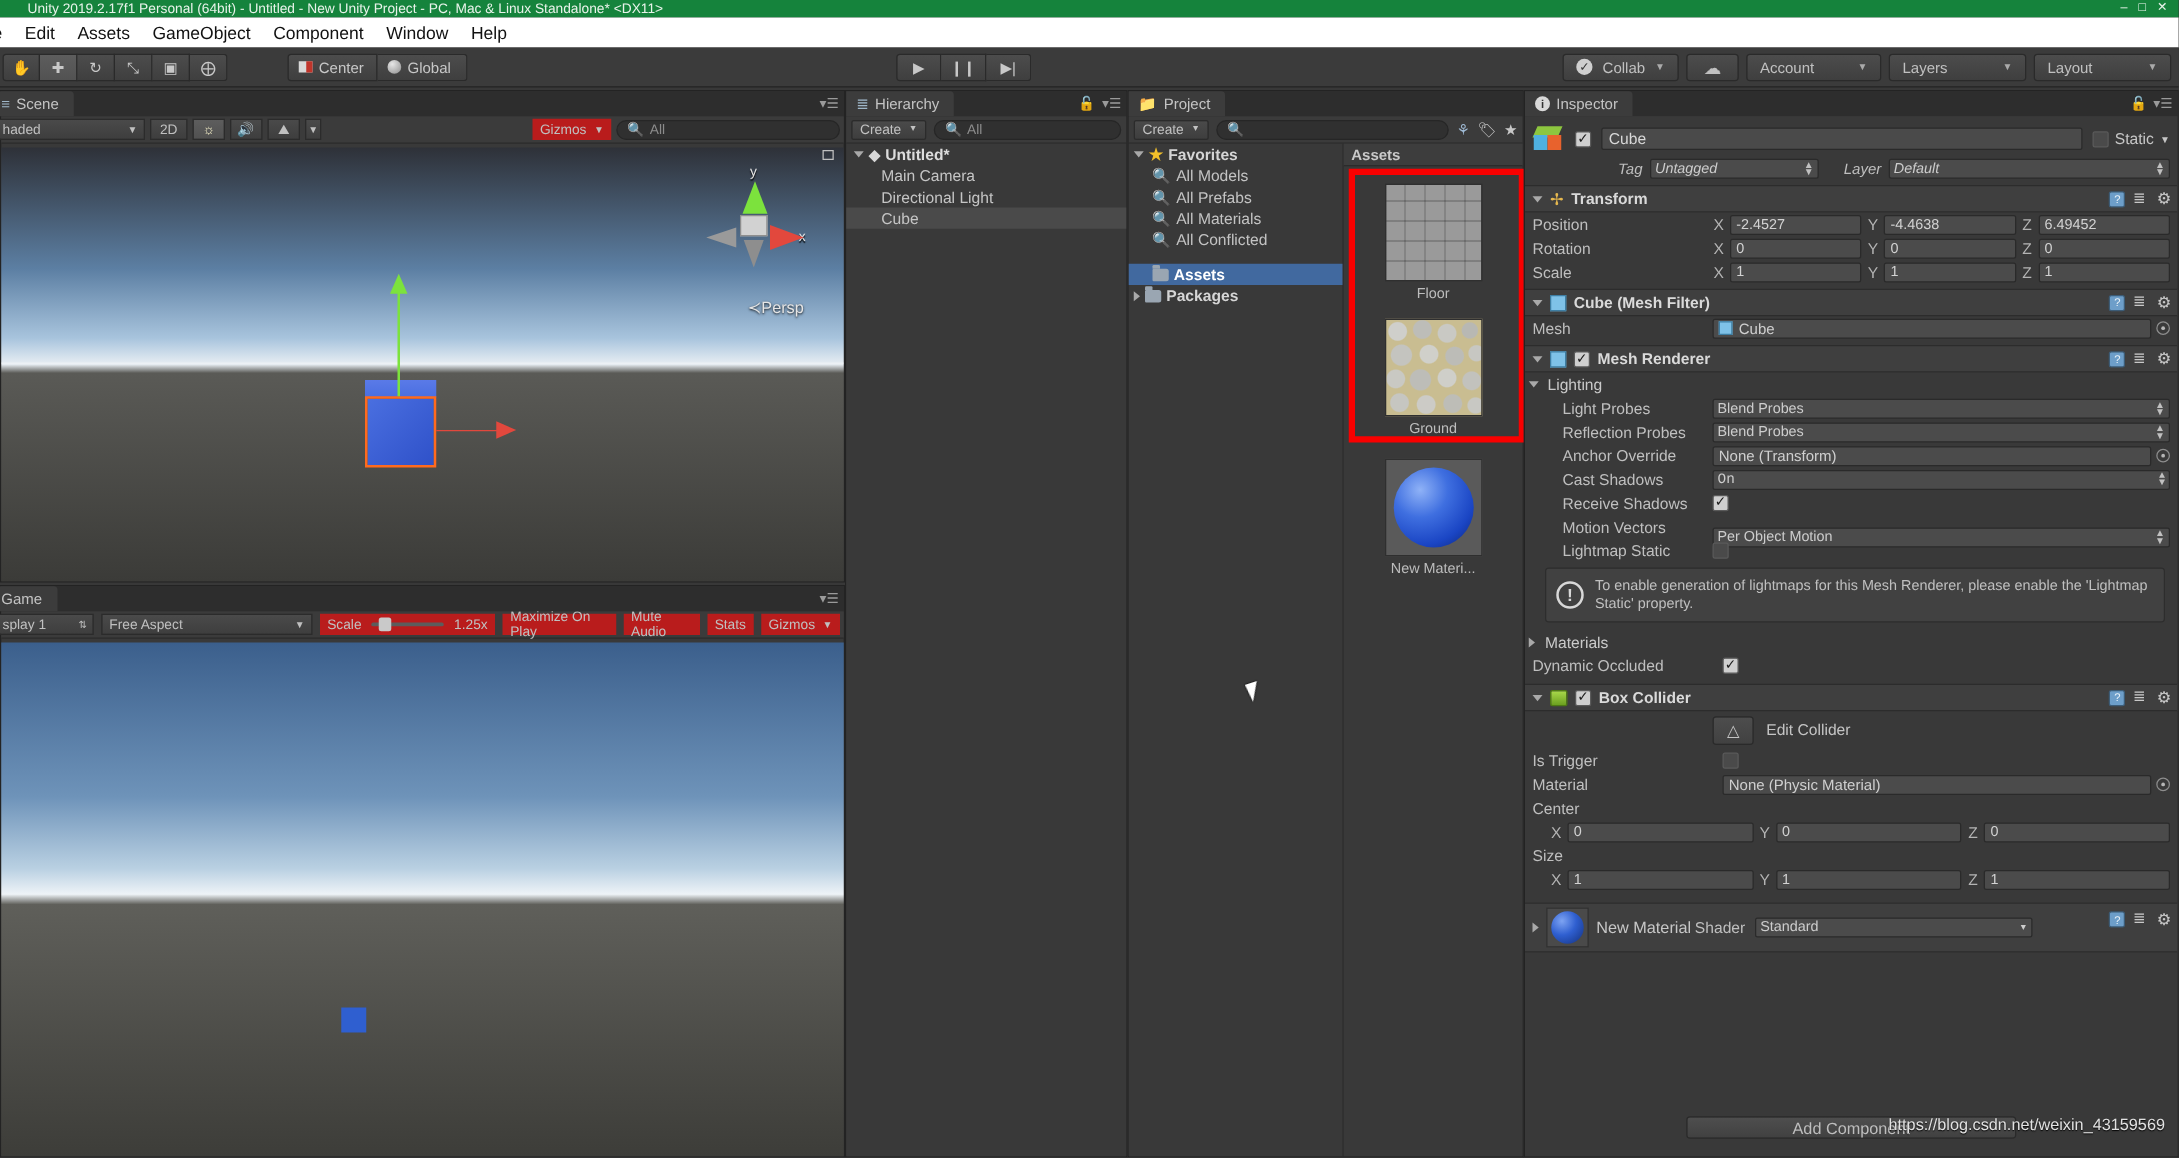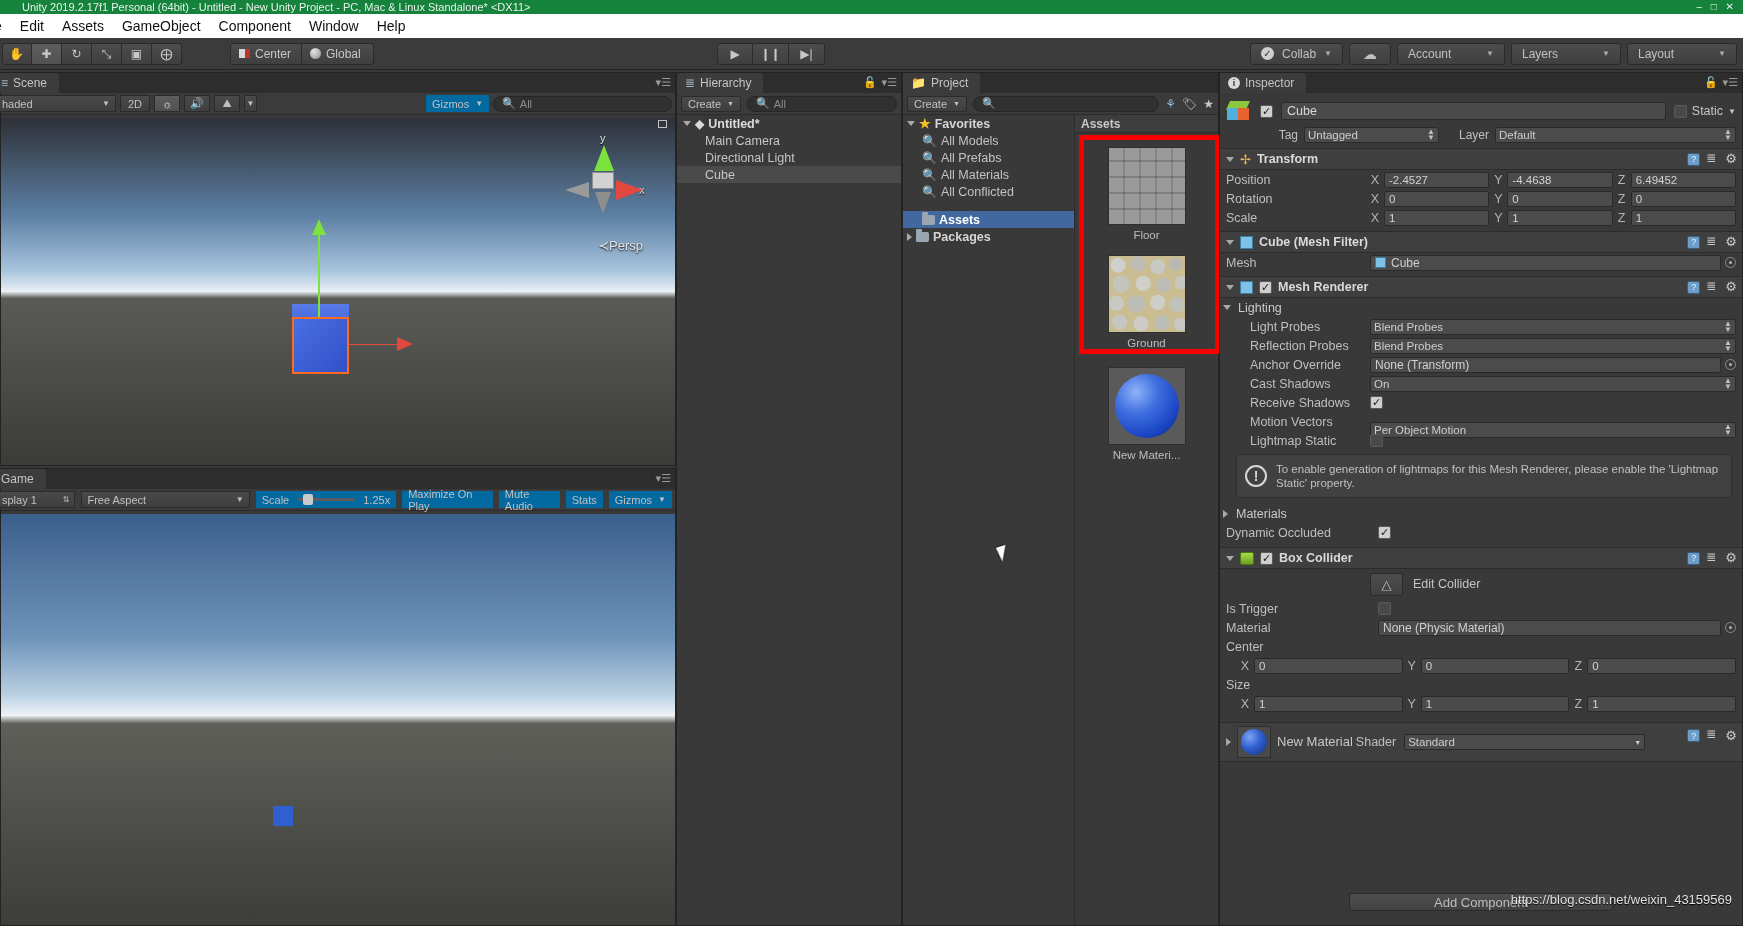--- a/index.html
+++ b/index.html
@@ -81,21 +81,21 @@
     display: flex; align-items: center; padding: 0 8px; gap: 4px; color: #8c8c8c; font-size: 11px; flex: 1;
   }
 
   
   #scene-panel { left: 0; top: 72px; width: 676px; height: 394px; }
   .scene-toolbar { height: 22px; background: #3b3b3b; display: flex; align-items: center; gap: 4px; padding: 0 3px; border-bottom: 1px solid #2b2b2b;}
   .stb {
     height: 17px; background: linear-gradient(#4a4a4a,#3e3e3e); border: 1px solid #2b2b2b;
     display: flex; align-items: center; padding: 0 5px; color: #c0c0c0; font-size: 11px; gap: 6px;
   }
-  .stb.flat { background: #0369a1; border-color: transparent; }
+  .stb.flat { background: #b91c1c; border-color: transparent; }
   .scene-viewport { position: absolute; left: 0; top: 45px; right: 0; bottom: 0; overflow: hidden;
     background: linear-gradient(#2e3138 0%, #5c7fa3 28%, #a8c4dd 44%, #e8eef3 50%, #5a5a56 52%, #3b3b38 100%); }
   .sky-line { position:absolute; left:0; right:0; top:49.5%; height:1px; background:#f2f5f7; opacity:.7;}
   .persp-label { position: absolute; right: 32px; top: 120px; color: #e6e6e6; font-size: 13px; text-shadow: 0 1px 2px #000; }
 
   
   .gizmo { position: absolute; right: 24px; top: 18px; width: 92px; height: 92px; }
   .gz-label { position:absolute; color:#e4e4e4; font-size:11px; text-shadow:0 1px 1px #000;}
 
   .cube-obj { position: absolute; left: 291px; top: 199px; width: 57px; height: 57px;
@@ -150,21 +150,21 @@
   #inspector-panel { left: 1219px; top: 72px; width: 524px; height: 854px; }
   .insp-body { height: calc(100% - 20px); background: #393939; overflow: hidden; position: relative; }
   .insp-head { display: flex; align-items: center; gap: 8px; padding: 6px 6px 4px 6px; }
   .obj-icon { width: 26px; height: 24px; position: relative; }
   .chk { width: 13px; height: 13px; background: #cfcfcf; border: 1px solid #5a5a5a; border-radius: 2px;
         display: flex; align-items: center; justify-content: center; color: #1a1a1a; font-size: 11px; line-height: 1; }
   .chk.off { background: #4a4a4a; color: transparent; }
   .namefield { flex: 1; height: 18px; background: #4a4a4a; border: 1px solid #2a2a2a; border-radius: 2px;
         color: #d8d8d8; font-size: 12.5px; padding: 0 5px; display:flex; align-items:center; }
   .static-box { display:flex; align-items:center; gap:5px; font-size:12.5px; color:#c6c6c6; }
-  .taglayer { display: flex; align-items: center; gap: 6px; padding: 0 6px 5px 6px; font-size: 12px;}
+  .taglayer { display: flex; align-items: center; gap: 6px; padding: 0 6px 5px 22px; font-size: 12px; font-style: italic;}
   .lbl-r { color: #bfbfbf; text-align: right; }
   .dropdown { height: 16px; background: #4b4b4b; border: 1px solid #2a2a2a; border-radius: 2px; color: #cdcdcd;
         font-size: 11.5px; padding: 0 3px; display: flex; align-items: center; justify-content: space-between; }
   .dropdown .updown { font-size: 8px; color: #c0c0c0; line-height: 6px; }
 
   .comp-head { display: flex; align-items: center; gap: 6px; height: 22px; padding: 0 6px;
         background: #3f3f3f; border-top: 1px solid #2c2c2c; border-bottom: 1px solid #2c2c2c; position: relative;}
   .comp-title { font-size: 12.5px; font-weight: bold; color: #dadada; }
   .comp-icons { position: absolute; right: 5px; display: flex; gap: 6px; align-items: center; }
   .ic-help { width: 13px; height: 13px; background: #6d9ec9; border:1px solid #3c5c77; border-radius:2px; color:#eaf2f8; font-size:9px;
@@ -659,21 +659,21 @@
       </div>
       <div class="prow2">
         <span class="nm ind">Anchor Override</span>
         <span class="objfield">
           <span>None (Transform)</span>
         </span>
         <span class="radio-dot"></span>
       </div>
       <div class="prow2">
         <span class="nm ind">Cast Shadows</span>
-        <span class="dropdown" style="flex:1;">
+        <span class="dropdown" style="flex:1;font-family:Liberation Mono, monospace;">
           <span>On</span>
           <span class="updown">▲<br>▼</span>
         </span>
       </div>
       <div class="prow2">
         <span class="nm ind">Receive Shadows</span>
         <span class="chk">✓</span>
       </div>
       <div class="prow2">
         <span class="nm ind">Motion Vectors</span>
@@ -754,21 +754,21 @@
 
       <div class="comp-head" style="margin-top:9px;height:40px;align-items:center;">
         <span class="tri"></span>
         <span class="matball">
             <span class="ball"></span>
           </span>
         <span style="display:flex;gap:3px;">
           <span class="comp-title" style="font-weight:normal;color:#c7c7c7;font-size:13px;">New Material</span>
           <span style="display:flex;align-items:center;gap:8px;">
             <span style="font-size:12.5px;color:#bfbfbf;">Shader</span>
-            <span class="dropdown" style="width:241px;">
+            <span class="dropdown" style="width:222px;">
               <span>Standard</span>
               <span style="font-size:7px;">▼</span>
             </span>
           </span>
         </span>
         <span class="comp-icons" style="top:6px;">
           <span class="ic-help">?</span>
           <span class="ic-pre">≣</span>
           <span class="ic-gear">⚙</span>
         </span>

